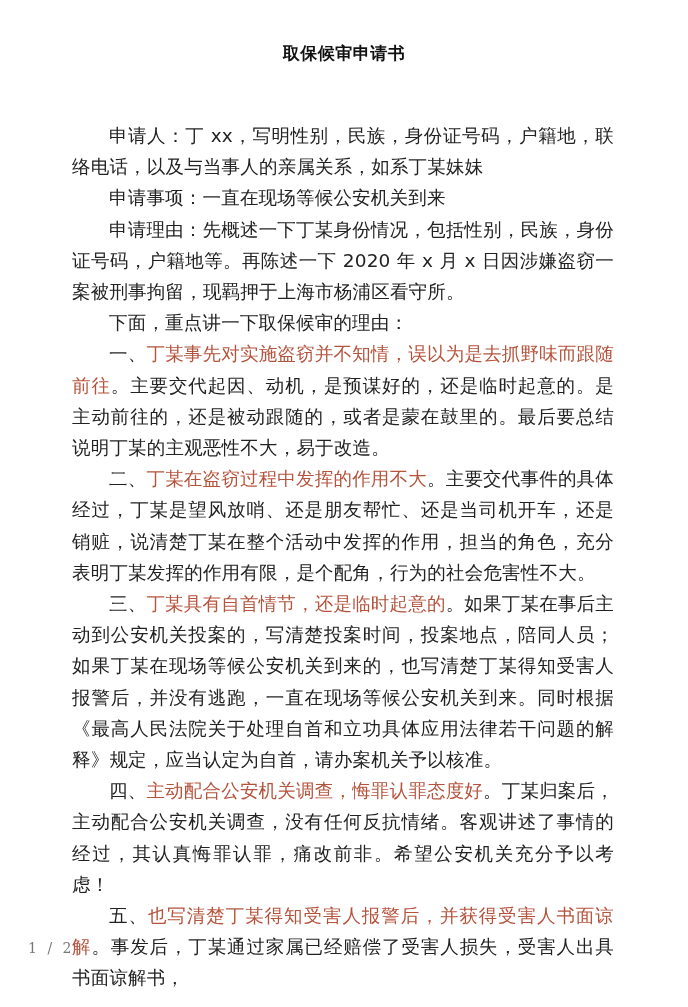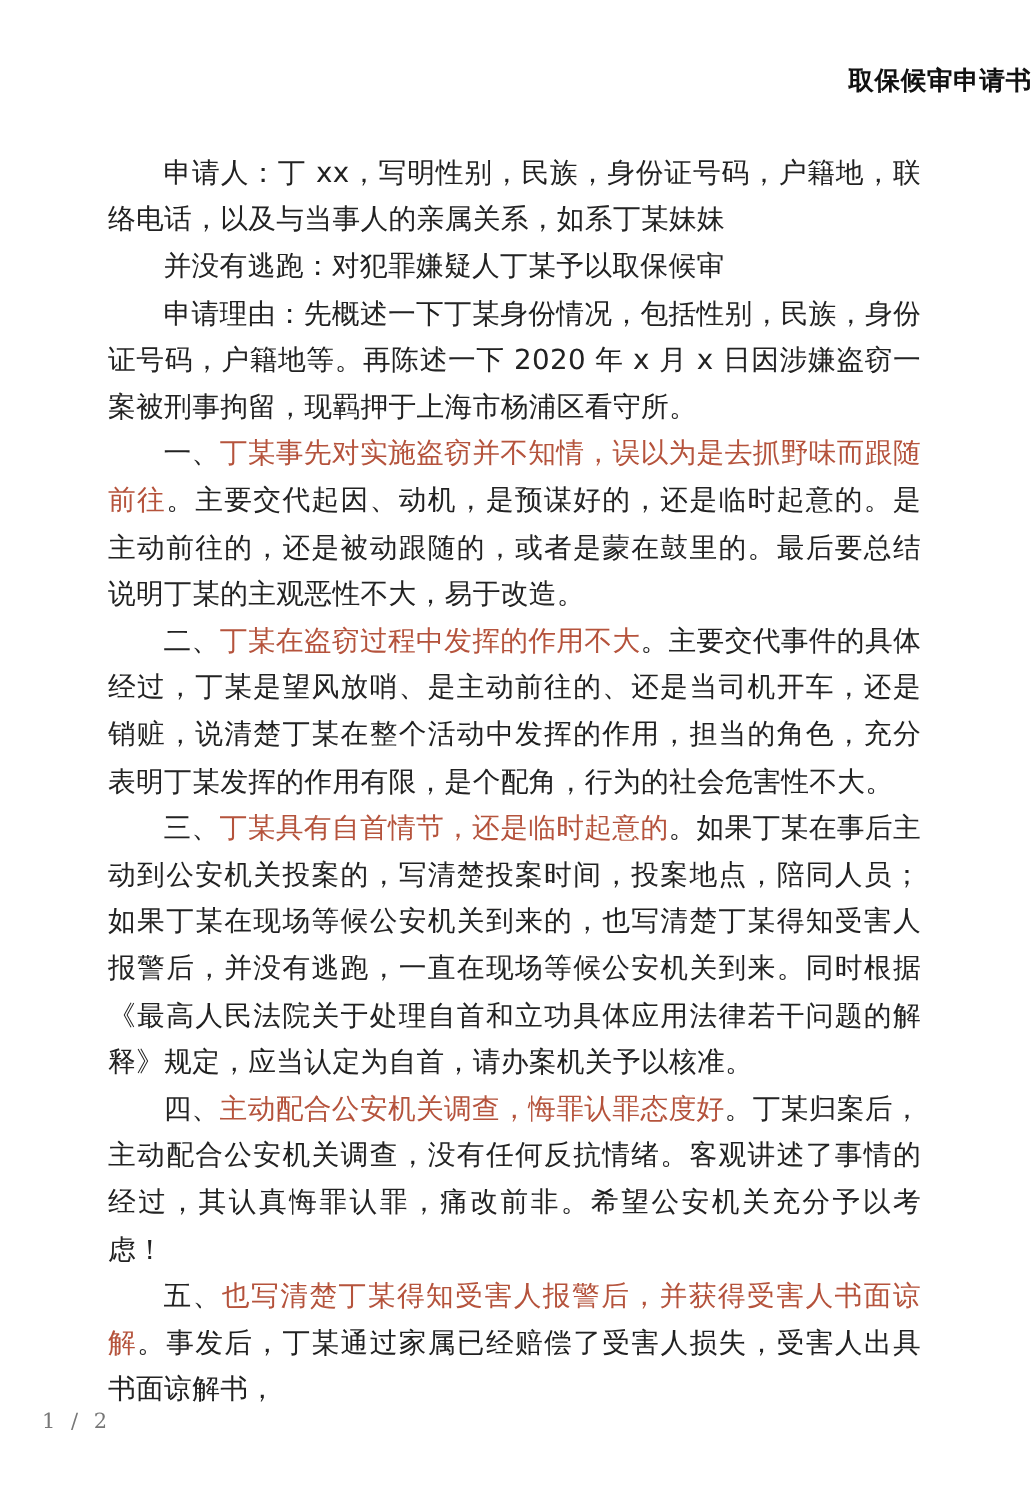--- a/index.html
+++ b/index.html
@@ -1,37 +1,38 @@
 <!DOCTYPE html>
 <html><head>
 <meta charset="utf-8">
 <style>
   html, body { margin: 0; padding: 0; background: #ffffff; }
   body { width: 688px; height: 1007px; position: relative; overflow: hidden;
          font-family: "DejaVu Sans", "Liberation Sans", sans-serif; color: #222; }
-  .title { position: absolute; top: 42px; left: 0; width: 688px; text-align: right;
+  .title { position: absolute; top: 42px; left: 0; width: 688px; text-align: center;
            font-size: 17px; font-weight: bold; color: #111; letter-spacing: 0.5px; }
-  .body { position: absolute; top: 100px; left: 72px; width: 542px; }
+  .body { position: absolute; top: 120px; left: 72px; width: 542px; }
   .p { font-size: 18.5px; line-height: 31.2px; text-align: justify; text-align-last: left;
        margin: 0; text-indent: 37px; letter-spacing: 0.2px; }
   .hl { color: #b5533c; }
   .pager { position: absolute; top: 940px; left: 0; width: 688px; text-align: left;
            font-family: "DejaVu Serif", "Liberation Serif", serif; font-size: 14px; color: #777; word-spacing: 6px; padding-left: 28px; }
 </style>
 </head>
 <body>
 
 <div class="title">取保候审申请书</div>
 
 <div class="body">
   <p class="p"><span>申请人：丁 xx，写明性别，民族，身份证号码，户籍地，联络电话，以及与当事人的亲属关系，如系丁某妹妹</span></p>
-  <p class="p"><span>并没有逃跑：对犯罪嫌疑人丁某予以取保候审</span></p>
+  <p class="p"><span>申请事项：一直在现场等候公安机关到来</span></p>
   <p class="p"><span>申请理由：先概述一下丁某身份情况，包括性别，民族，身份证号码，户籍地等。再陈述一下 2020 年 x 月 x 日因涉嫌盗窃一案被刑事拘留，现羁押于上海市杨浦区看守所。</span></p>
+  <p class="p"><span>下面，重点讲一下取保候审的理由：</span></p>
   <p class="p"><span>一、</span><span class="hl">丁某事先对实施盗窃并不知情，误以为是去抓野味而跟随前往</span><span>。主要交代起因、动机，是预谋好的，还是临时起意的。是主动前往的，还是被动跟随的，或者是蒙在鼓里的。最后要总结说明丁某的主观恶性不大，易于改造。</span></p>
-  <p class="p"><span>二、</span><span class="hl">丁某在盗窃过程中发挥的作用不大</span><span>。主要交代事件的具体经过，丁某是望风放哨、是主动前往的、还是当司机开车，还是销赃，说清楚丁某在整个活动中发挥的作用，担当的角色，充分表明丁某发挥的作用有限，是个配角，行为的社会危害性不大。</span></p>
+  <p class="p"><span>二、</span><span class="hl">丁某在盗窃过程中发挥的作用不大</span><span>。主要交代事件的具体经过，丁某是望风放哨、还是朋友帮忙、还是当司机开车，还是销赃，说清楚丁某在整个活动中发挥的作用，担当的角色，充分表明丁某发挥的作用有限，是个配角，行为的社会危害性不大。</span></p>
   <p class="p"><span>三、</span><span class="hl">丁某具有自首情节，还是临时起意的</span><span>。如果丁某在事后主动到公安机关投案的，写清楚投案时间，投案地点，陪同人员；如果丁某在现场等候公安机关到来的，也写清楚丁某得知受害人报警后，并没有逃跑，一直在现场等候公安机关到来。同时根据《最高人民法院关于处理自首和立功具体应用法律若干问题的解释》规定，应当认定为自首，请办案机关予以核准。</span></p>
   <p class="p"><span>四、</span><span class="hl">主动配合公安机关调查，悔罪认罪态度好</span><span>。丁某归案后，主动配合公安机关调查，没有任何反抗情绪。客观讲述了事情的经过，其认真悔罪认罪，痛改前非。希望公安机关充分予以考虑！</span></p>
   <p class="p"><span>五、</span><span class="hl">也写清楚丁某得知受害人报警后，并获得受害人书面谅解</span><span>。事发后，丁某通过家属已经赔偿了受害人损失，受害人出具书面谅解书，</span></p>
 </div>
 
 <div class="pager">
   <span>1</span>
   <span>/</span>
   <span>2</span>
 </div>

